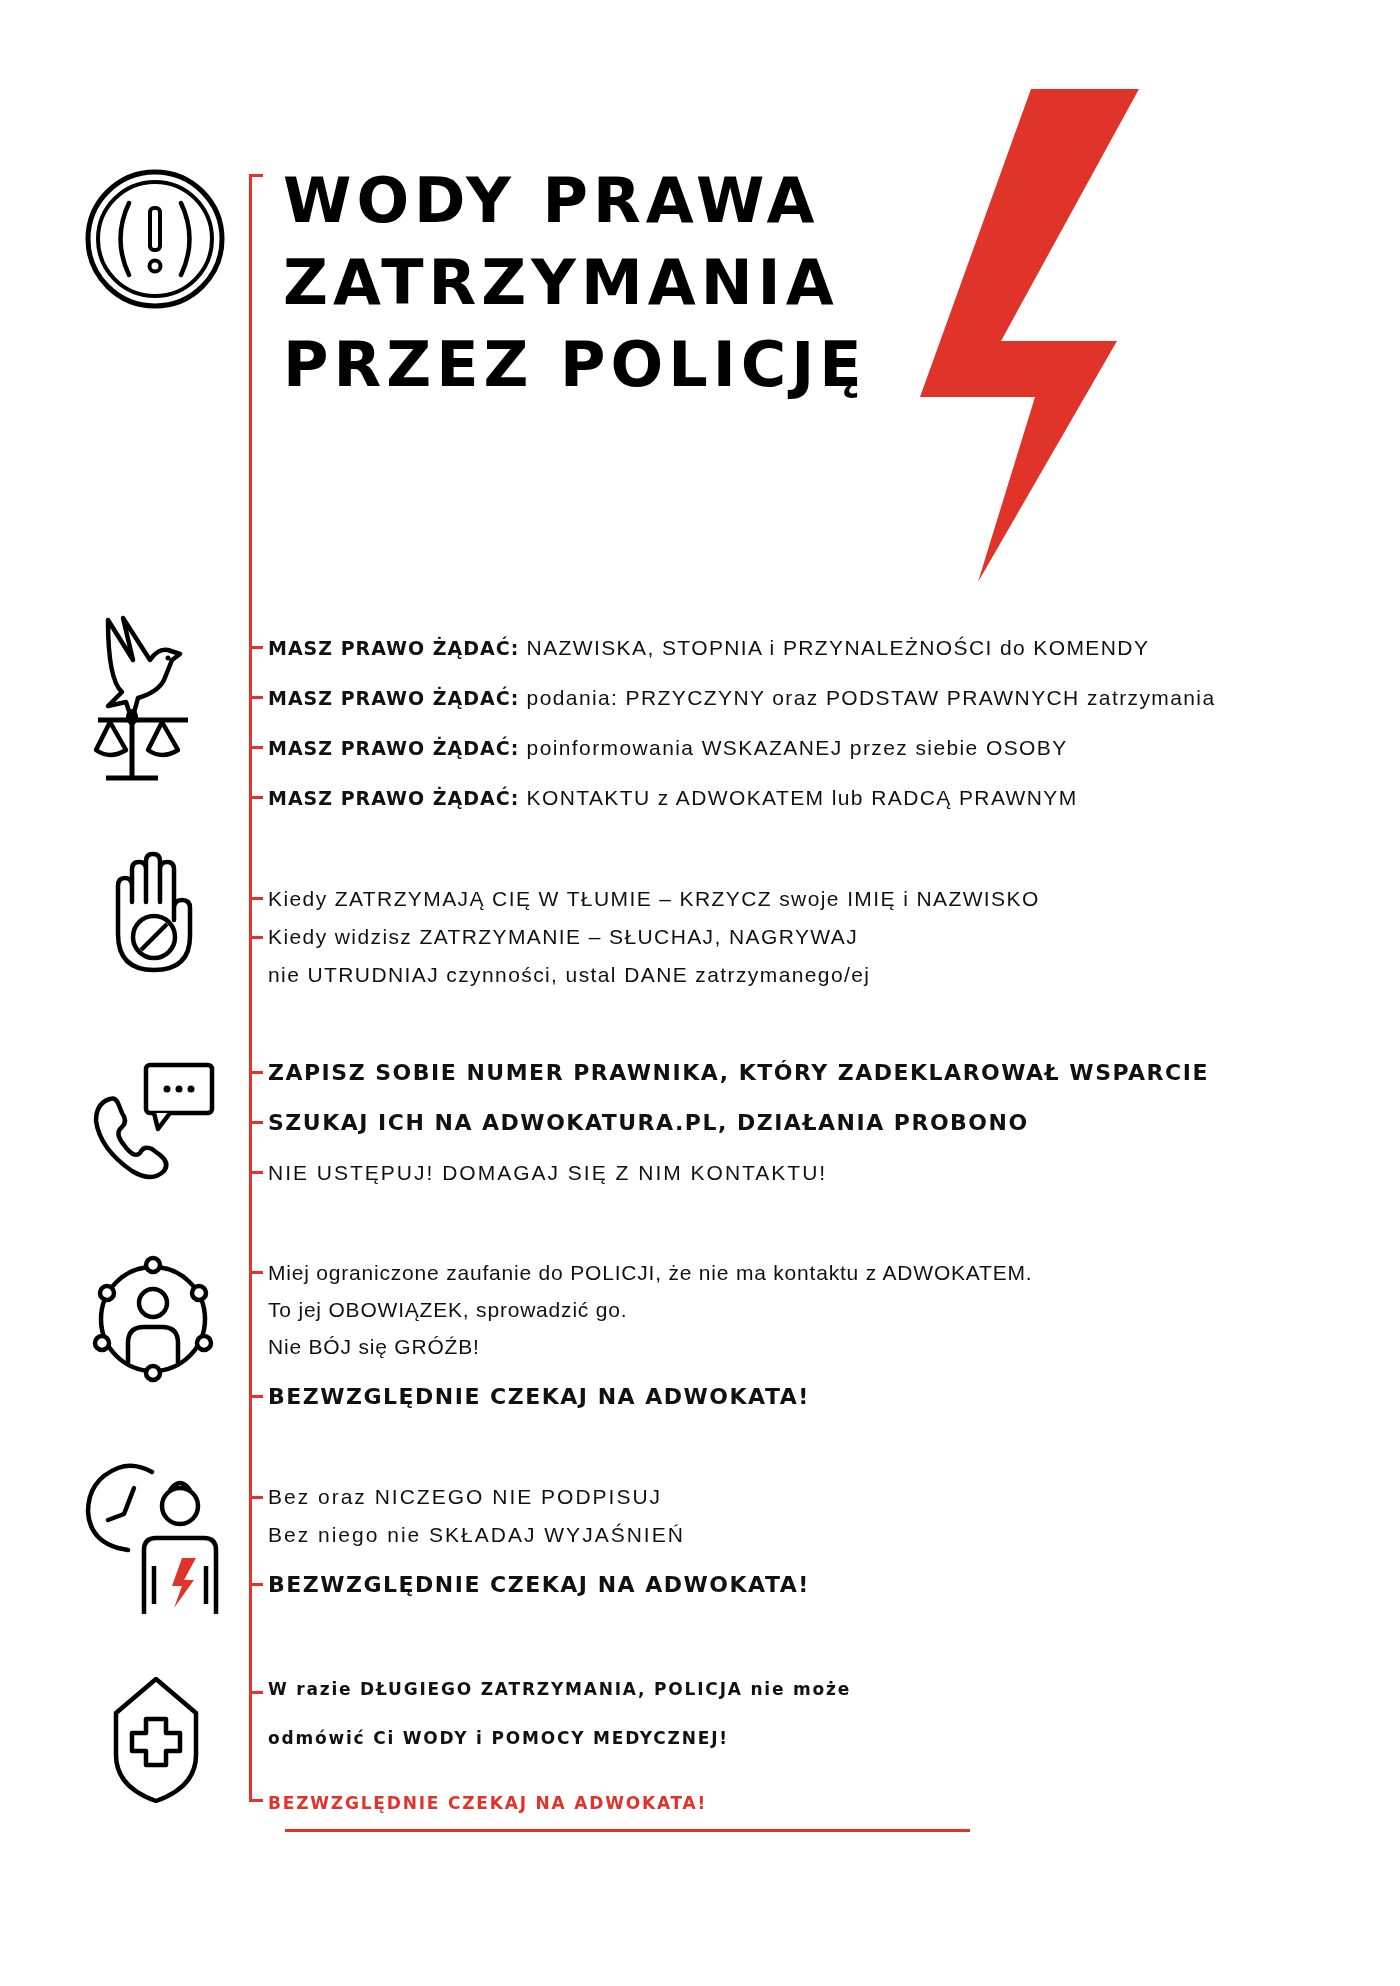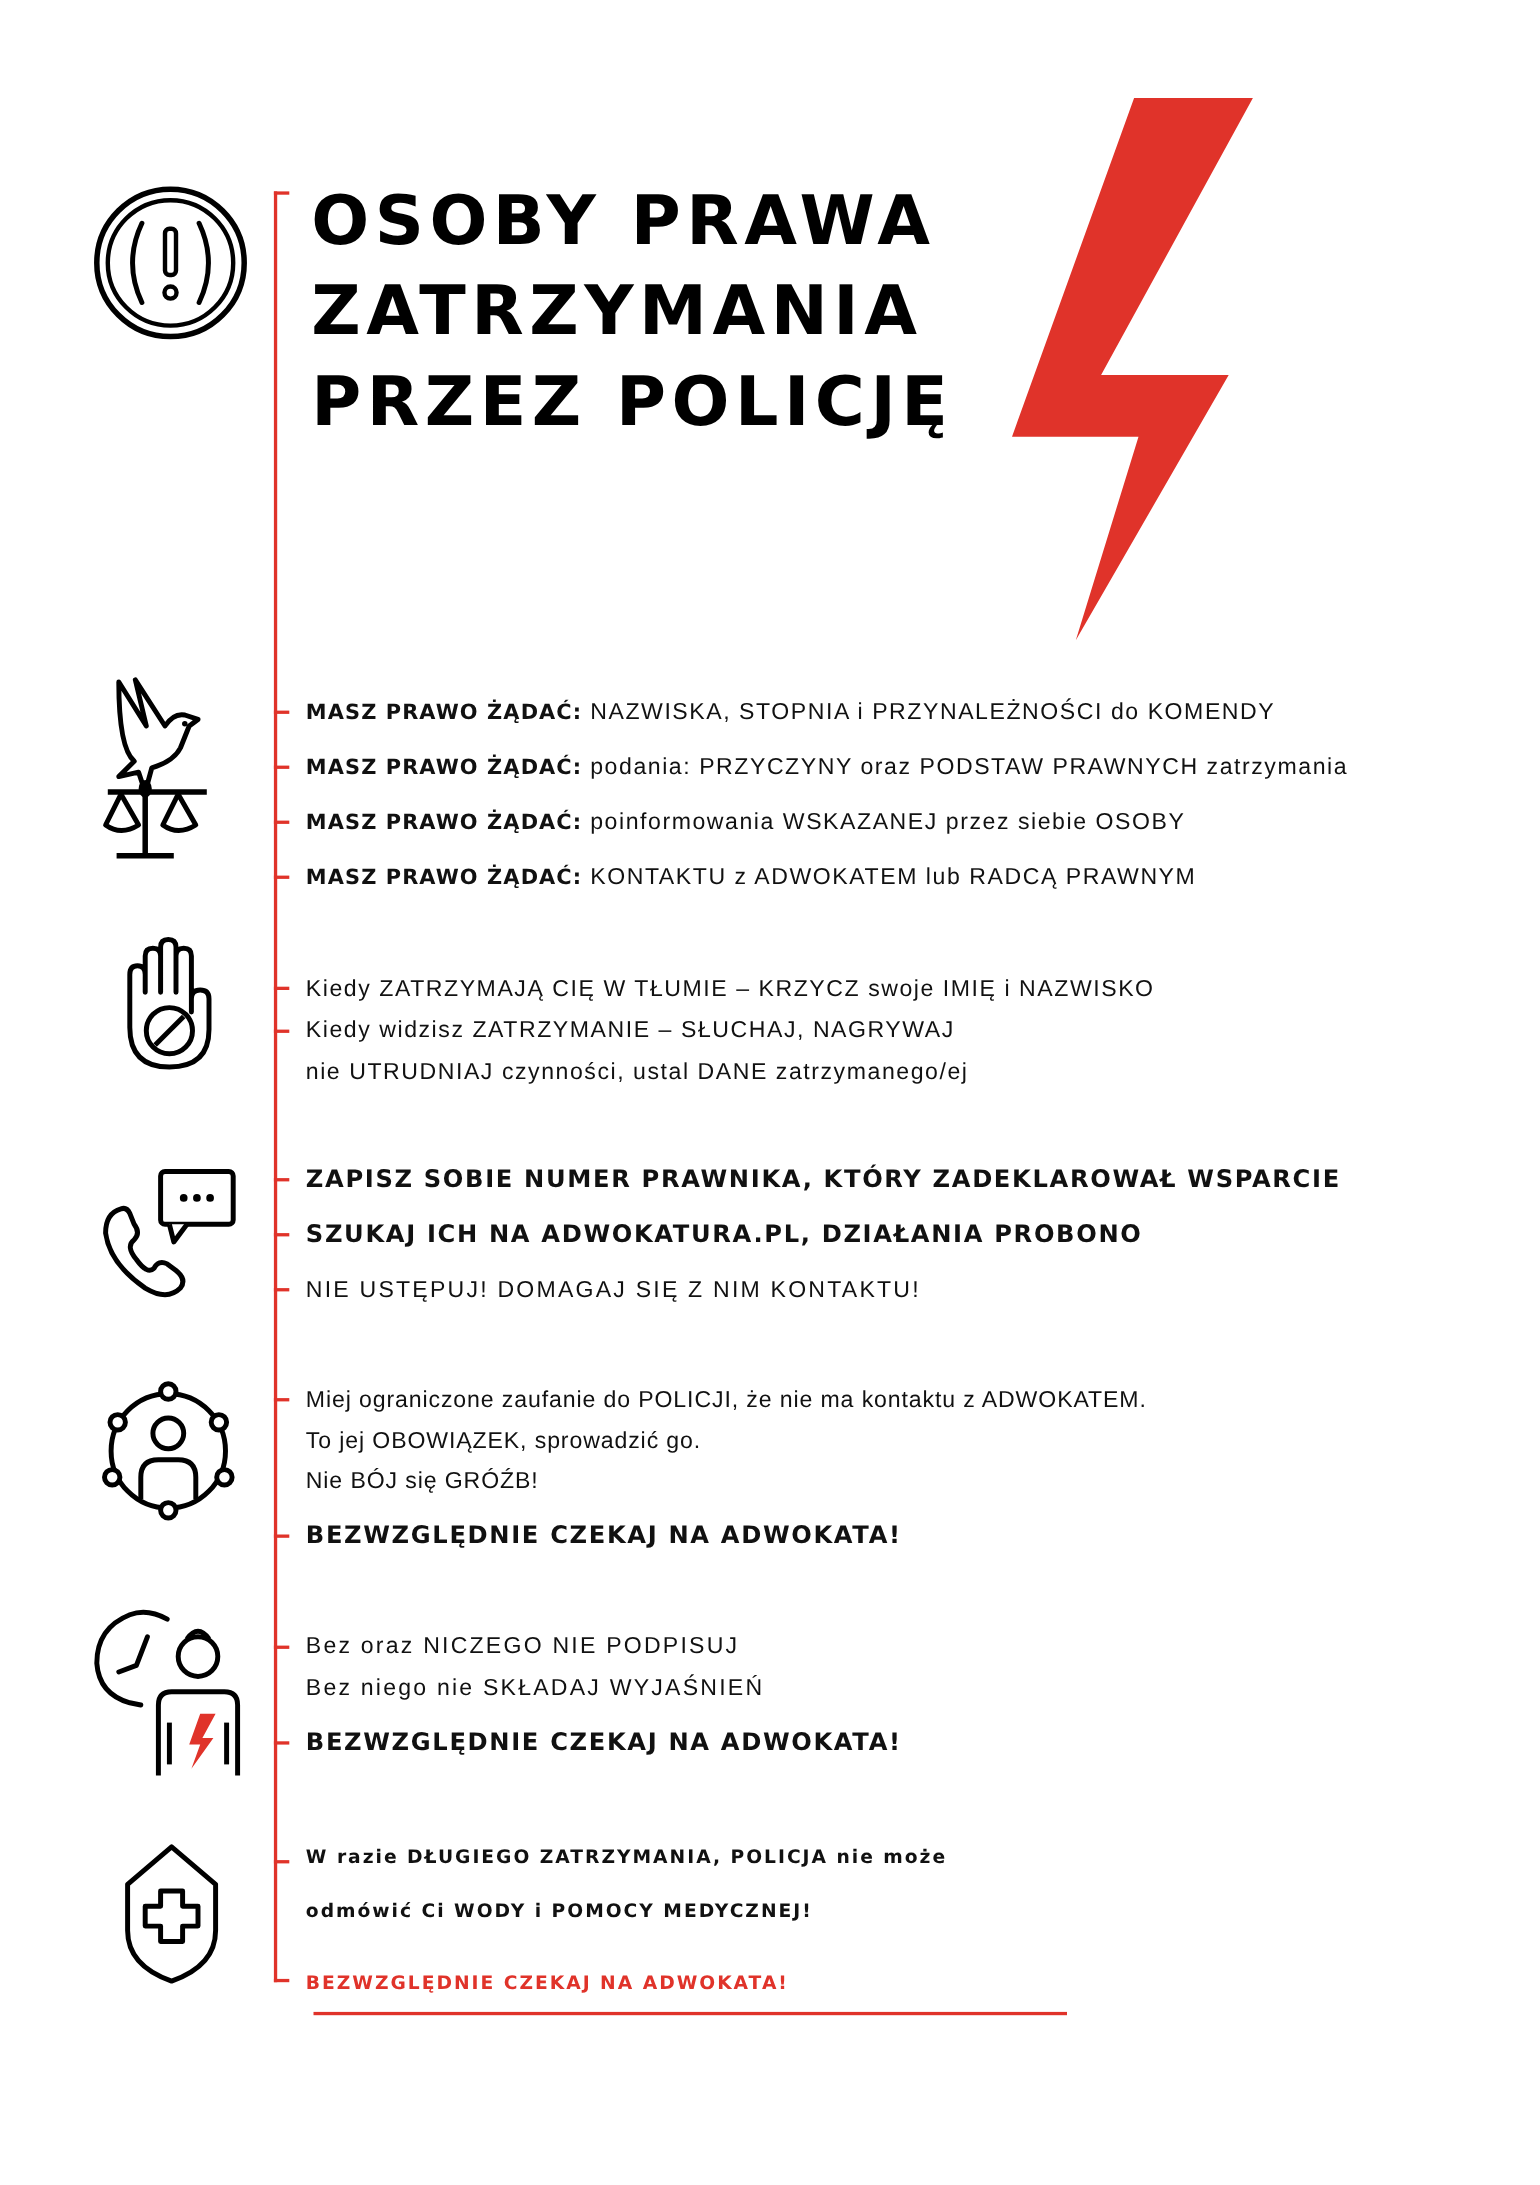--- a/index.html
+++ b/index.html
@@ -1,40 +1,40 @@
 <!DOCTYPE html>
 <html><head>
 <meta charset="utf-8">
 <style>
   html,body{margin:0;padding:0;background:#fff;}
   body{width:1400px;height:1986px;position:relative;overflow:hidden;font-family:"Liberation Sans",sans-serif;color:#111;}
   .vline{position:absolute;left:249px;width:3px;background:#e0332a;top:174px;height:1628px;}
   .tick{position:absolute;left:249px;width:14px;height:3px;background:#e0332a;}
   .title{position:absolute;left:283px;top:160px;font-family:"DejaVu Sans",sans-serif;font-weight:bold;font-size:62px;line-height:82px;letter-spacing:5px;color:#000;}
   .title div{white-space:nowrap;}
-  .row{position:absolute;left:278px;white-space:nowrap;font-size:21px;letter-spacing:1.4px;color:#111;line-height:26px;}
+  .row{position:absolute;left:268px;white-space:nowrap;font-size:21px;letter-spacing:1.4px;color:#111;line-height:26px;}
   .b{font-family:"DejaVu Sans",sans-serif;font-weight:bold;letter-spacing:1px;font-size:19px;}
   .heavy{font-family:"DejaVu Sans",sans-serif;font-weight:bold;font-size:22px;letter-spacing:1.5px;}
   .big{font-family:"DejaVu Sans",sans-serif;font-weight:bold;font-size:17px;letter-spacing:1.8px;}
   .red{color:#e0332a;}
   .underline{position:absolute;left:285px;top:1829px;width:685px;height:3px;background:#e0332a;}
   svg{position:absolute;overflow:visible;}
 </style>
 </head>
 <body>
 
 <svg style="left:0;top:0;" width="1400" height="1986">
   <polygon points="1031,89 1139,89 1001,341 1117,341 978,582 1035,397 920,397" fill="#e0332a"></polygon>
 </svg>
 
 <div class="vline"></div>
 <div class="tick" style="top:174px;"></div>
 
 <div class="title">
-  <div>OSOBY PRAWA</div>
+  <div>WODY PRAWA</div>
   <div>ZATRZYMANIA</div>
   <div>PRZEZ POLICJĘ</div>
 </div>
 
 <svg style="left:84px;top:168px;" width="142" height="142" viewBox="0 0 142 142">
   <circle cx="71" cy="71" r="67" fill="none" stroke="#000" stroke-width="5"></circle>
   <circle cx="71" cy="71" r="57" fill="none" stroke="#000" stroke-width="4"></circle>
   <path d="M45 35 Q28 71 45 107" fill="none" stroke="#000" stroke-width="4.5" stroke-linecap="round"></path>
   <path d="M97 35 Q114 71 97 107" fill="none" stroke="#000" stroke-width="4.5" stroke-linecap="round"></path>
   <rect x="66" y="40" width="10" height="42" rx="4" fill="none" stroke="#000" stroke-width="4"></rect>

